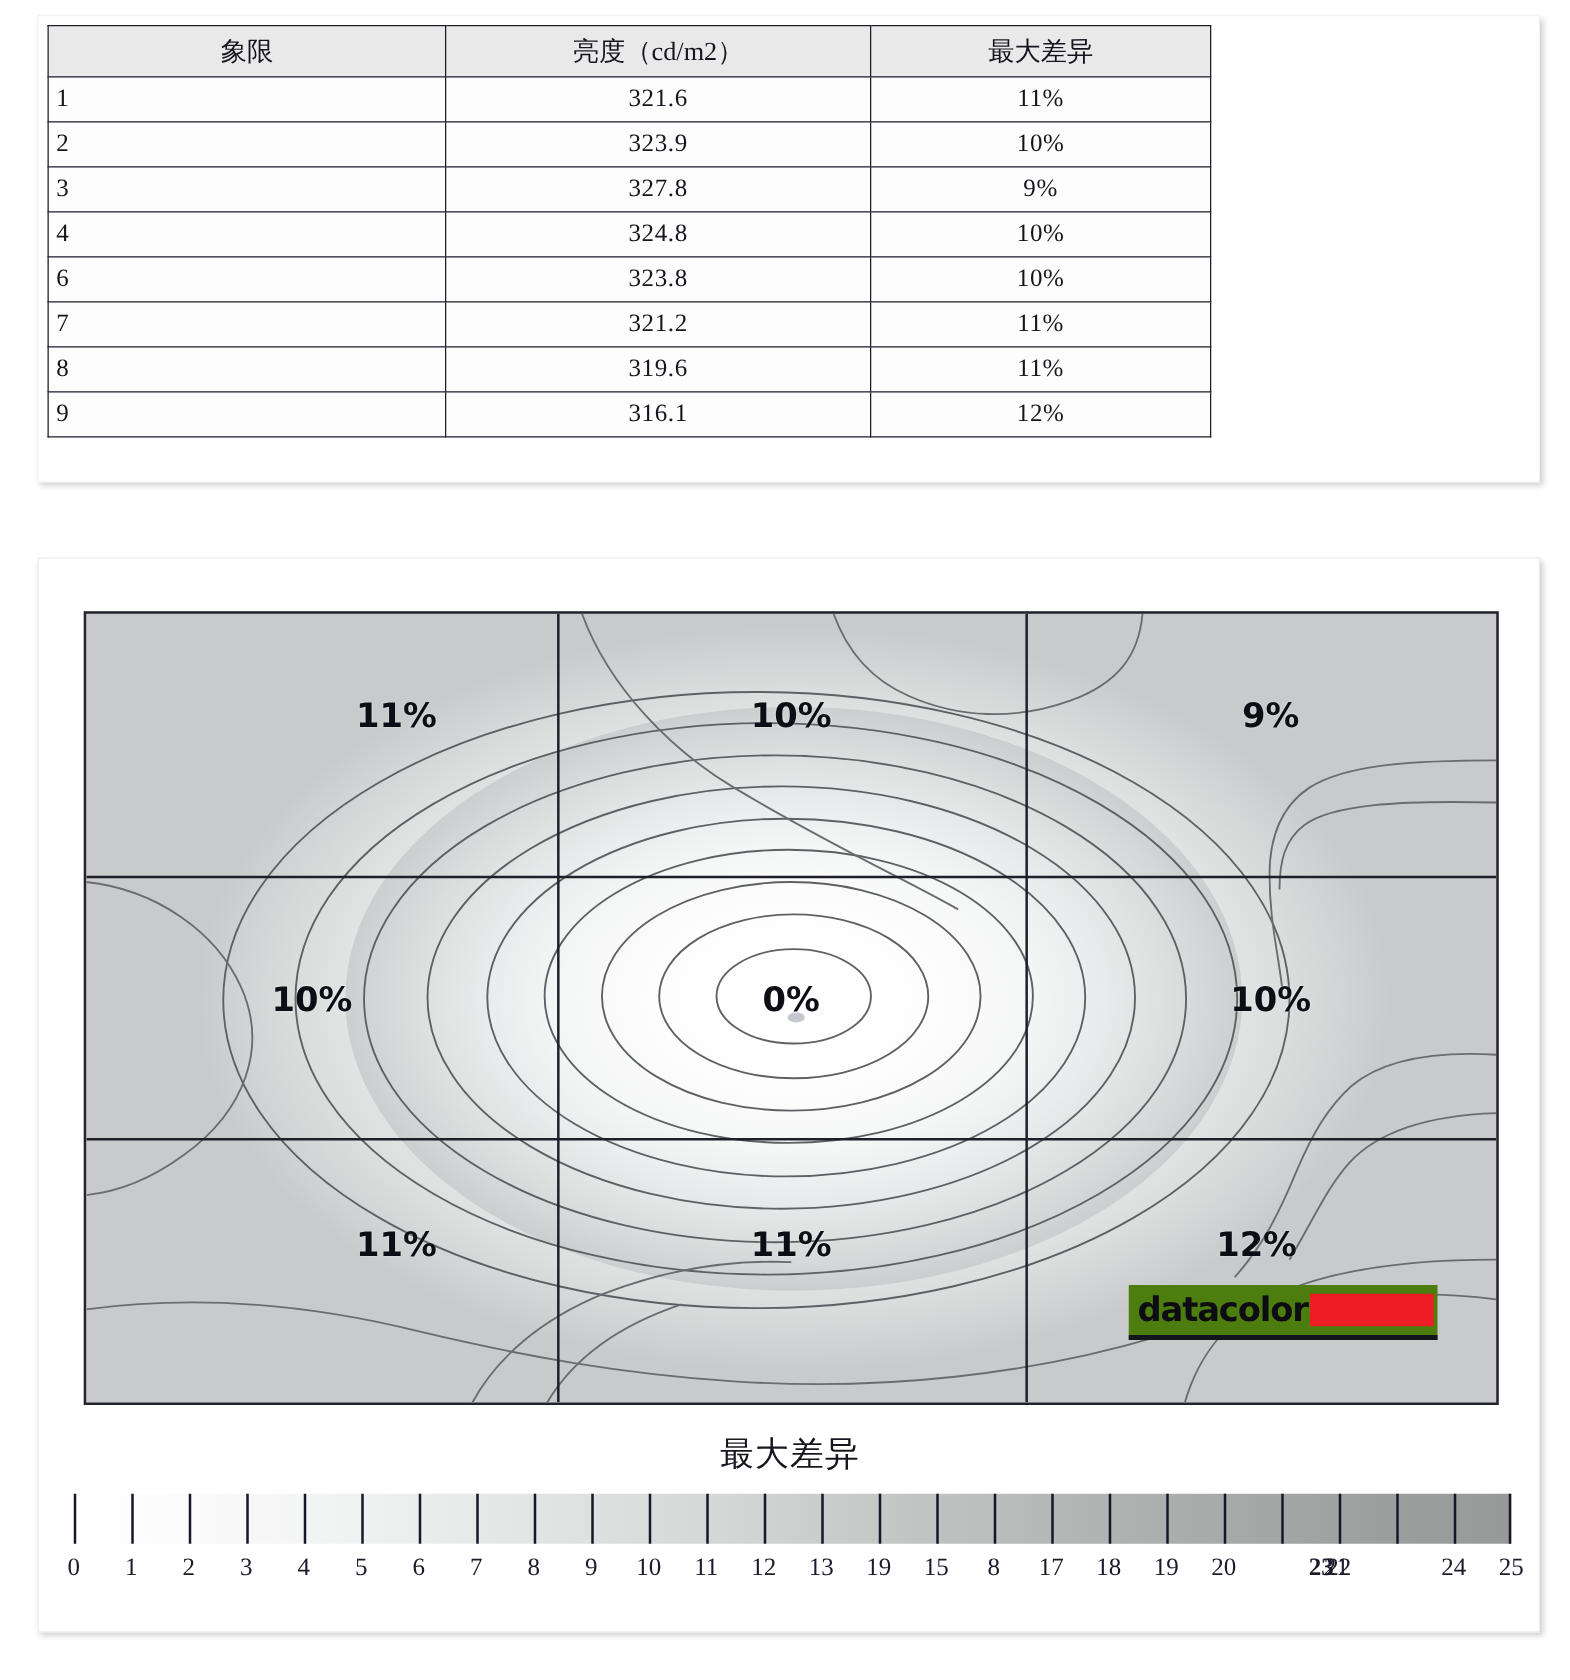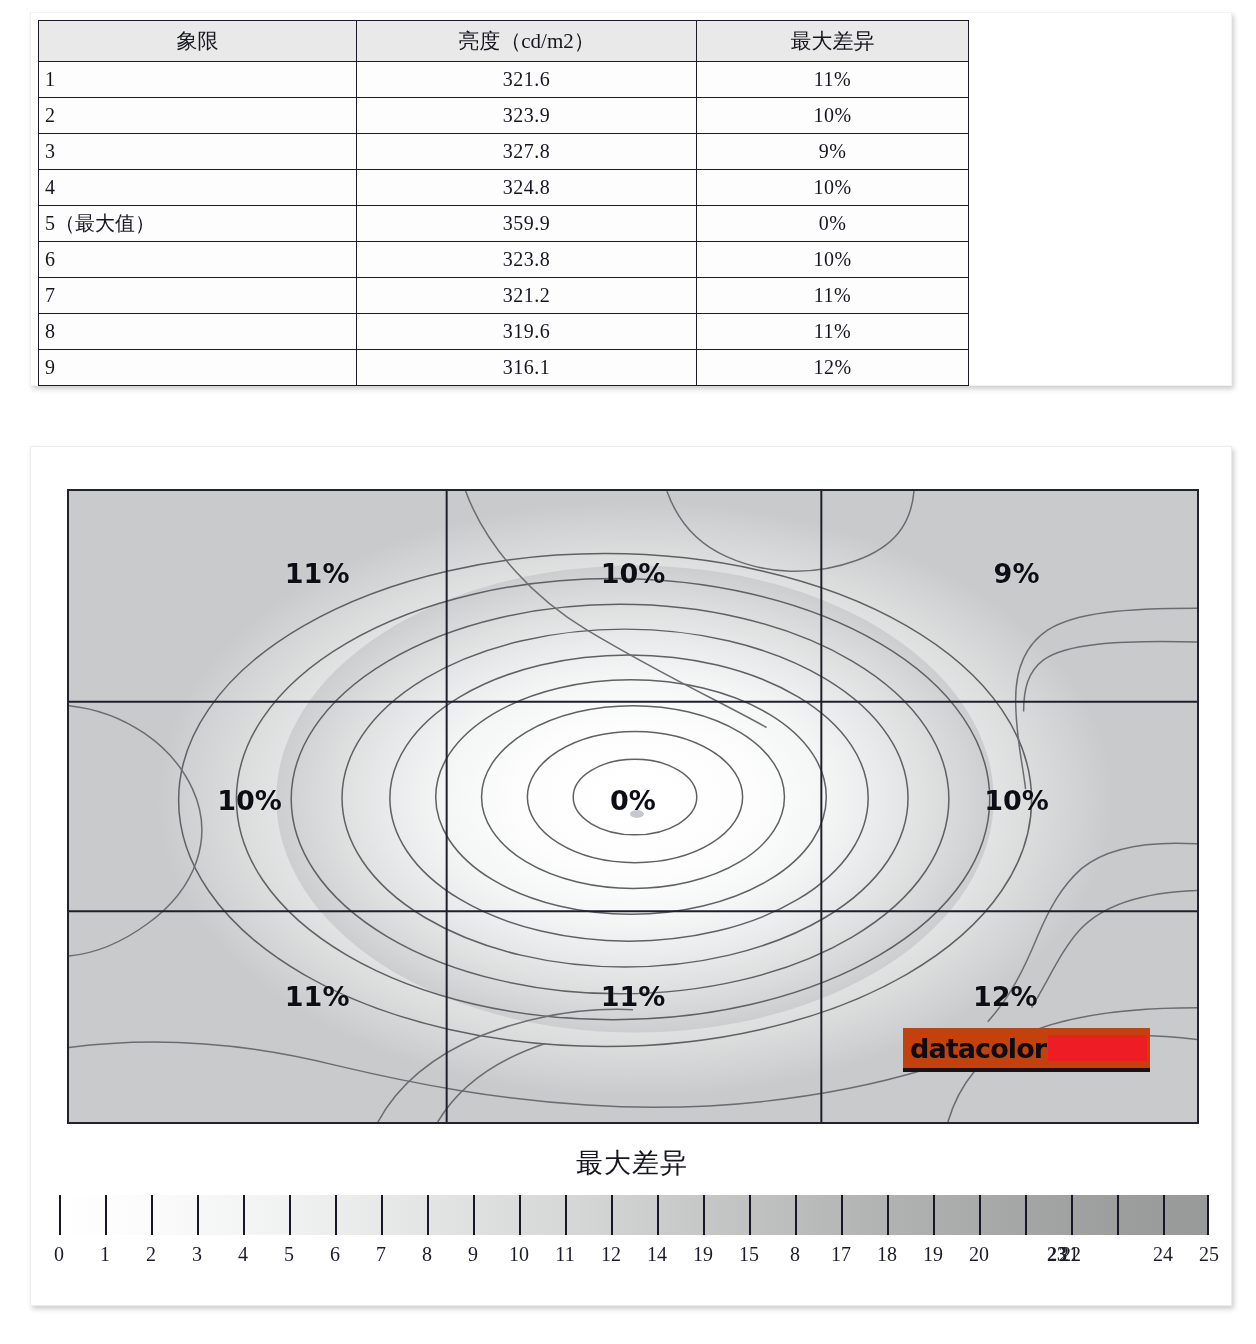--- a/index.html
+++ b/index.html
@@ -101,21 +101,21 @@
     text-shadow: 0 0 2px rgba(255,255,255,0.45);
   }
 
   
   .logo {
     position: absolute;
     left: 872px;
     top: 581px;
     width: 247px;
     height: 44px;
-    background: #c2410c;
+    background: #4d7c0f;
     border-bottom: 4px solid #14141c;
     display: flex;
     align-items: center;
     box-sizing: border-box;
   }
   .logo-word {
     font-family: "DejaVu Sans", "Liberation Sans", sans-serif;
     font-weight: bold;
     font-size: 27px;
     letter-spacing: -0.9px;
@@ -209,25 +209,20 @@
         </tr>
         <tr>
           <td class="c-quad">3</td>
           <td class="c-lum">327.8</td>
           <td class="c-dev">9%</td>
         </tr>
         <tr>
           <td class="c-quad">4</td>
           <td class="c-lum">324.8</td>
           <td class="c-dev">10%</td>
-        </tr>
-        <tr>
-          <td class="c-quad">5（最大值）</td>
-          <td class="c-lum">359.9</td>
-          <td class="c-dev">0%</td>
         </tr>
         <tr>
           <td class="c-quad">6</td>
           <td class="c-lum">323.8</td>
           <td class="c-dev">10%</td>
         </tr>
         <tr>
           <td class="c-quad">7</td>
           <td class="c-lum">321.2</td>
           <td class="c-dev">11%</td>
@@ -353,21 +348,21 @@
           <div class="legend-num" style="left: 368px;">8</div>
           <div class="legend-tick" style="left: 414px;"></div>
           <div class="legend-num" style="left: 414px;">9</div>
           <div class="legend-tick" style="left: 460px;"></div>
           <div class="legend-num" style="left: 460px;">10</div>
           <div class="legend-tick" style="left: 506px;"></div>
           <div class="legend-num" style="left: 506px;">11</div>
           <div class="legend-tick" style="left: 552px;"></div>
           <div class="legend-num" style="left: 552px;">12</div>
           <div class="legend-tick" style="left: 598px;"></div>
-          <div class="legend-num" style="left: 598px;">14</div>
+          <div class="legend-num" style="left: 598px;">13</div>
           <div class="legend-tick" style="left: 644px;"></div>
           <div class="legend-num" style="left: 644px;">19</div>
           <div class="legend-tick" style="left: 690px;"></div>
           <div class="legend-num" style="left: 690px;">15</div>
           <div class="legend-tick" style="left: 736px;"></div>
           <div class="legend-num" style="left: 736px;">8</div>
           <div class="legend-tick" style="left: 782px;"></div>
           <div class="legend-num" style="left: 782px; text-align: right;">17</div>
           <div class="legend-tick" style="left: 828px;"></div>
           <div class="legend-num" style="left: 828px;">18</div>

